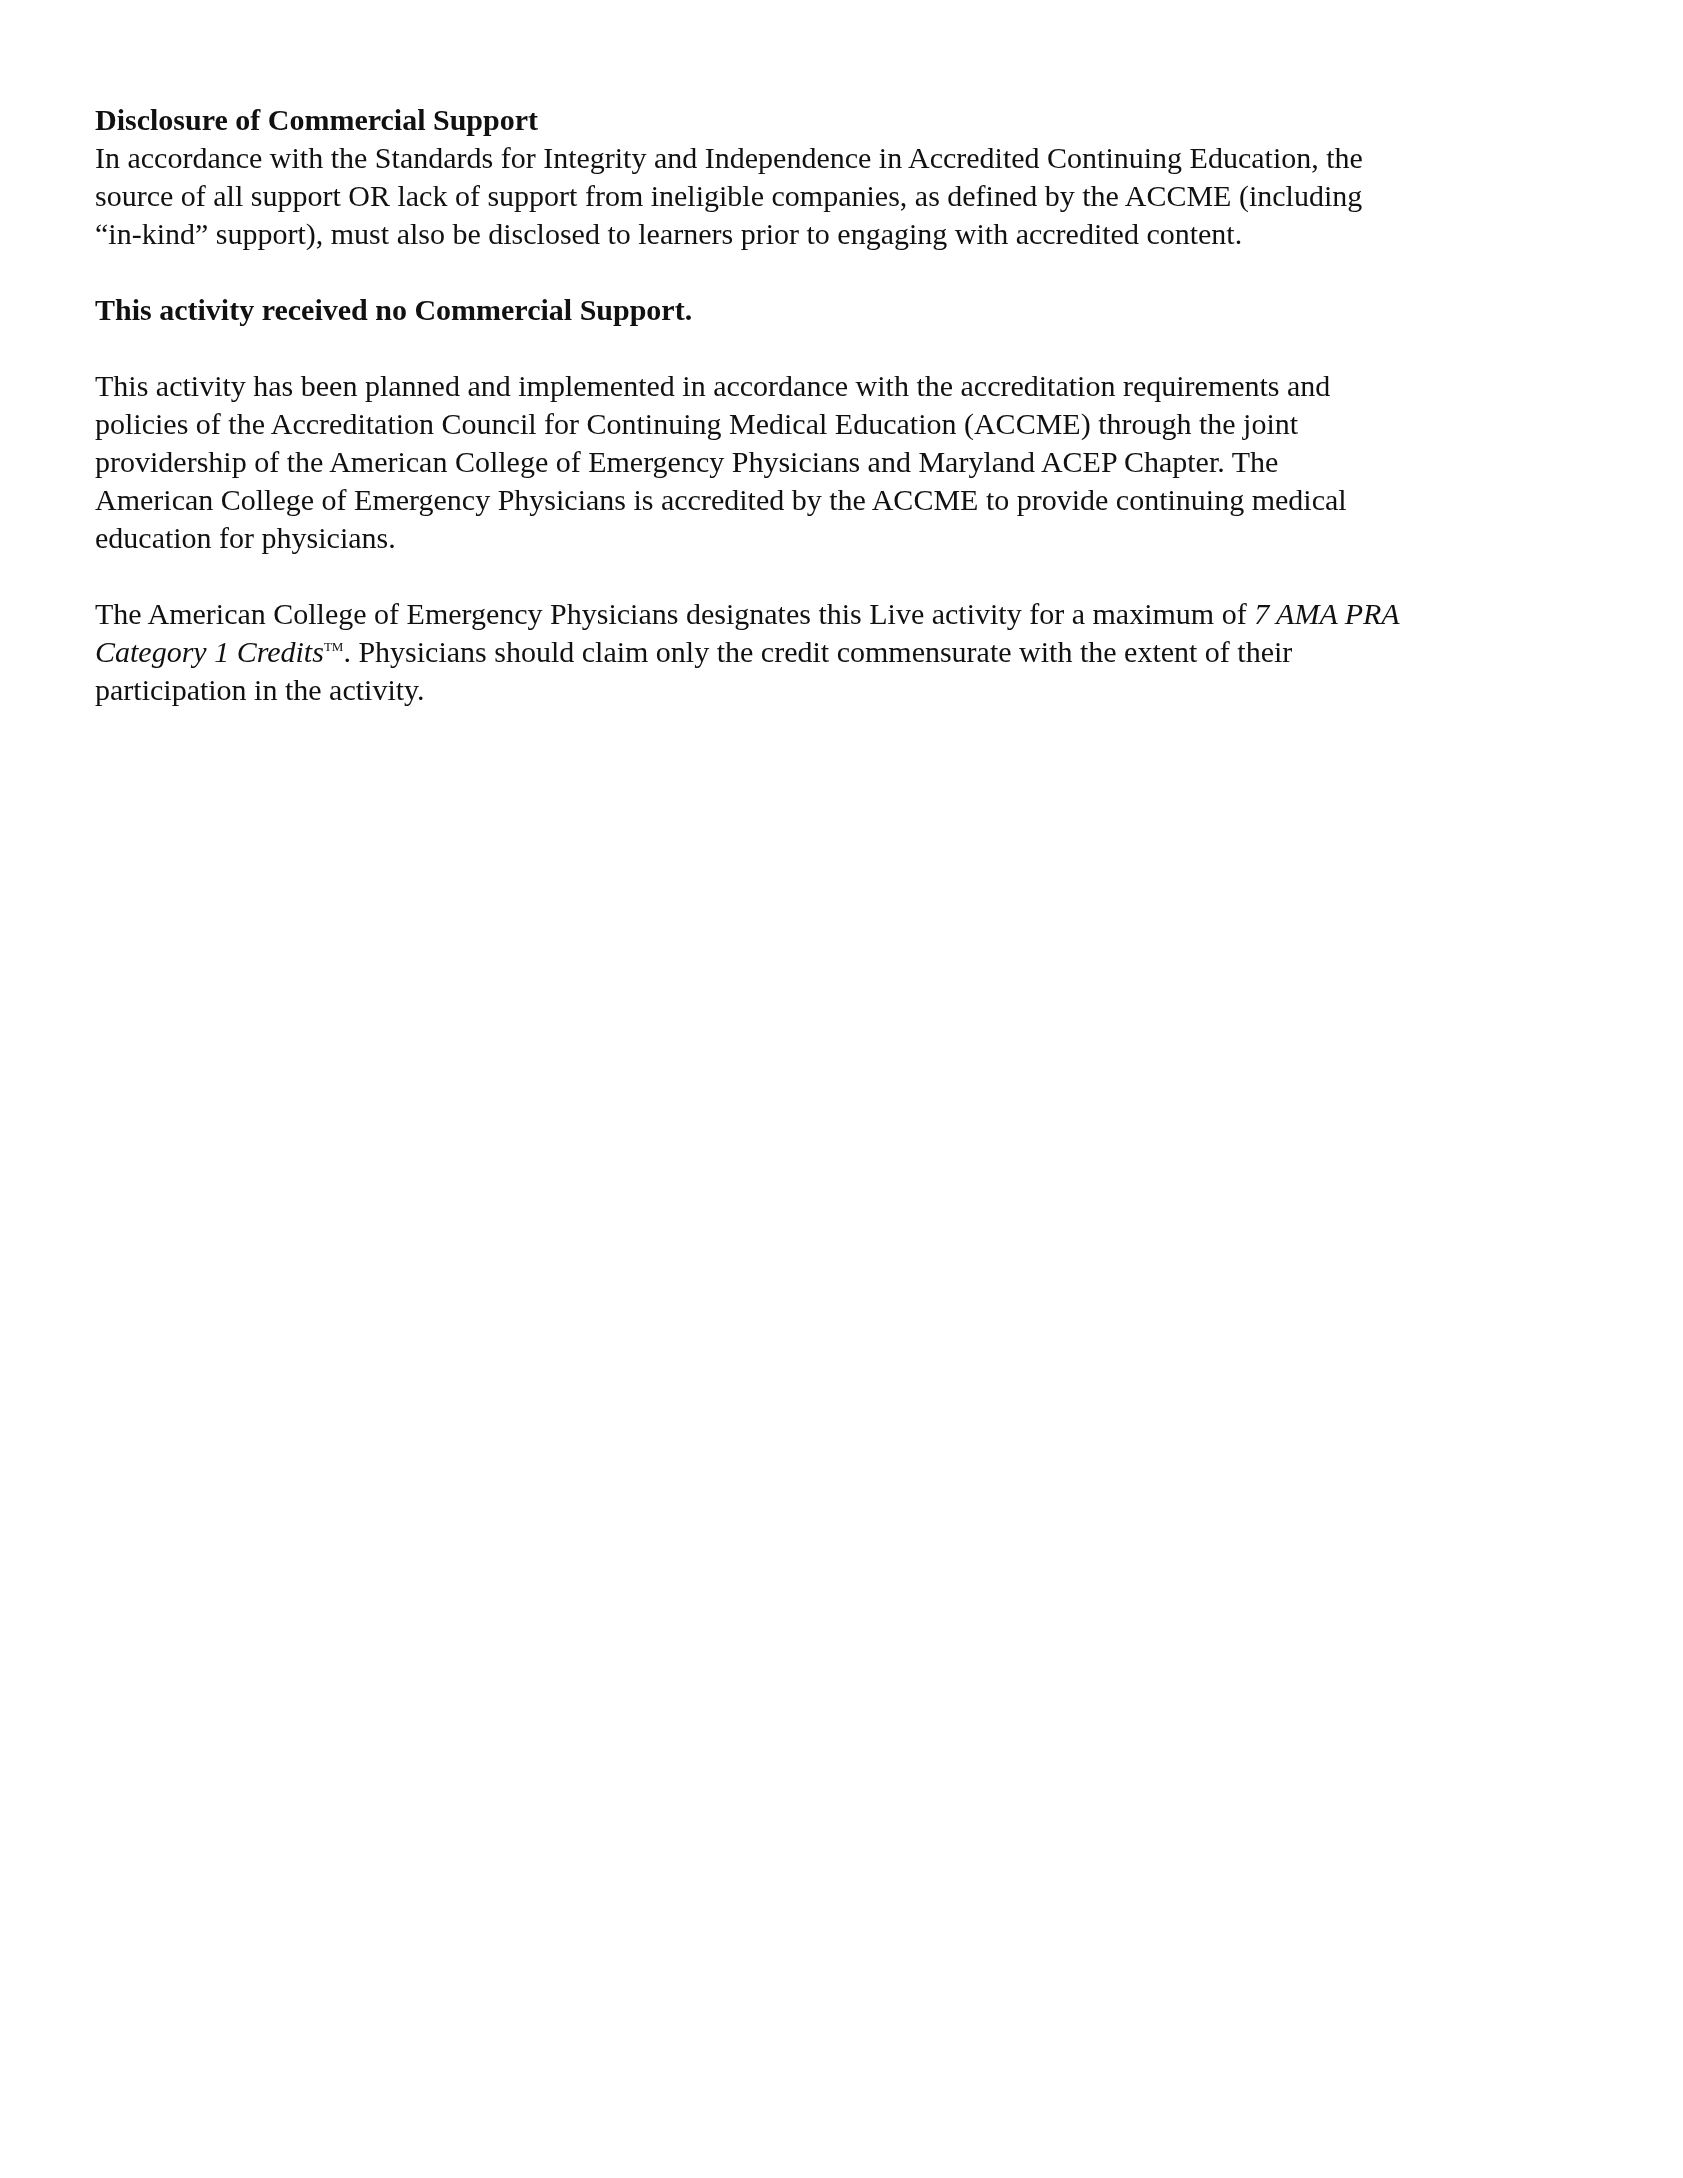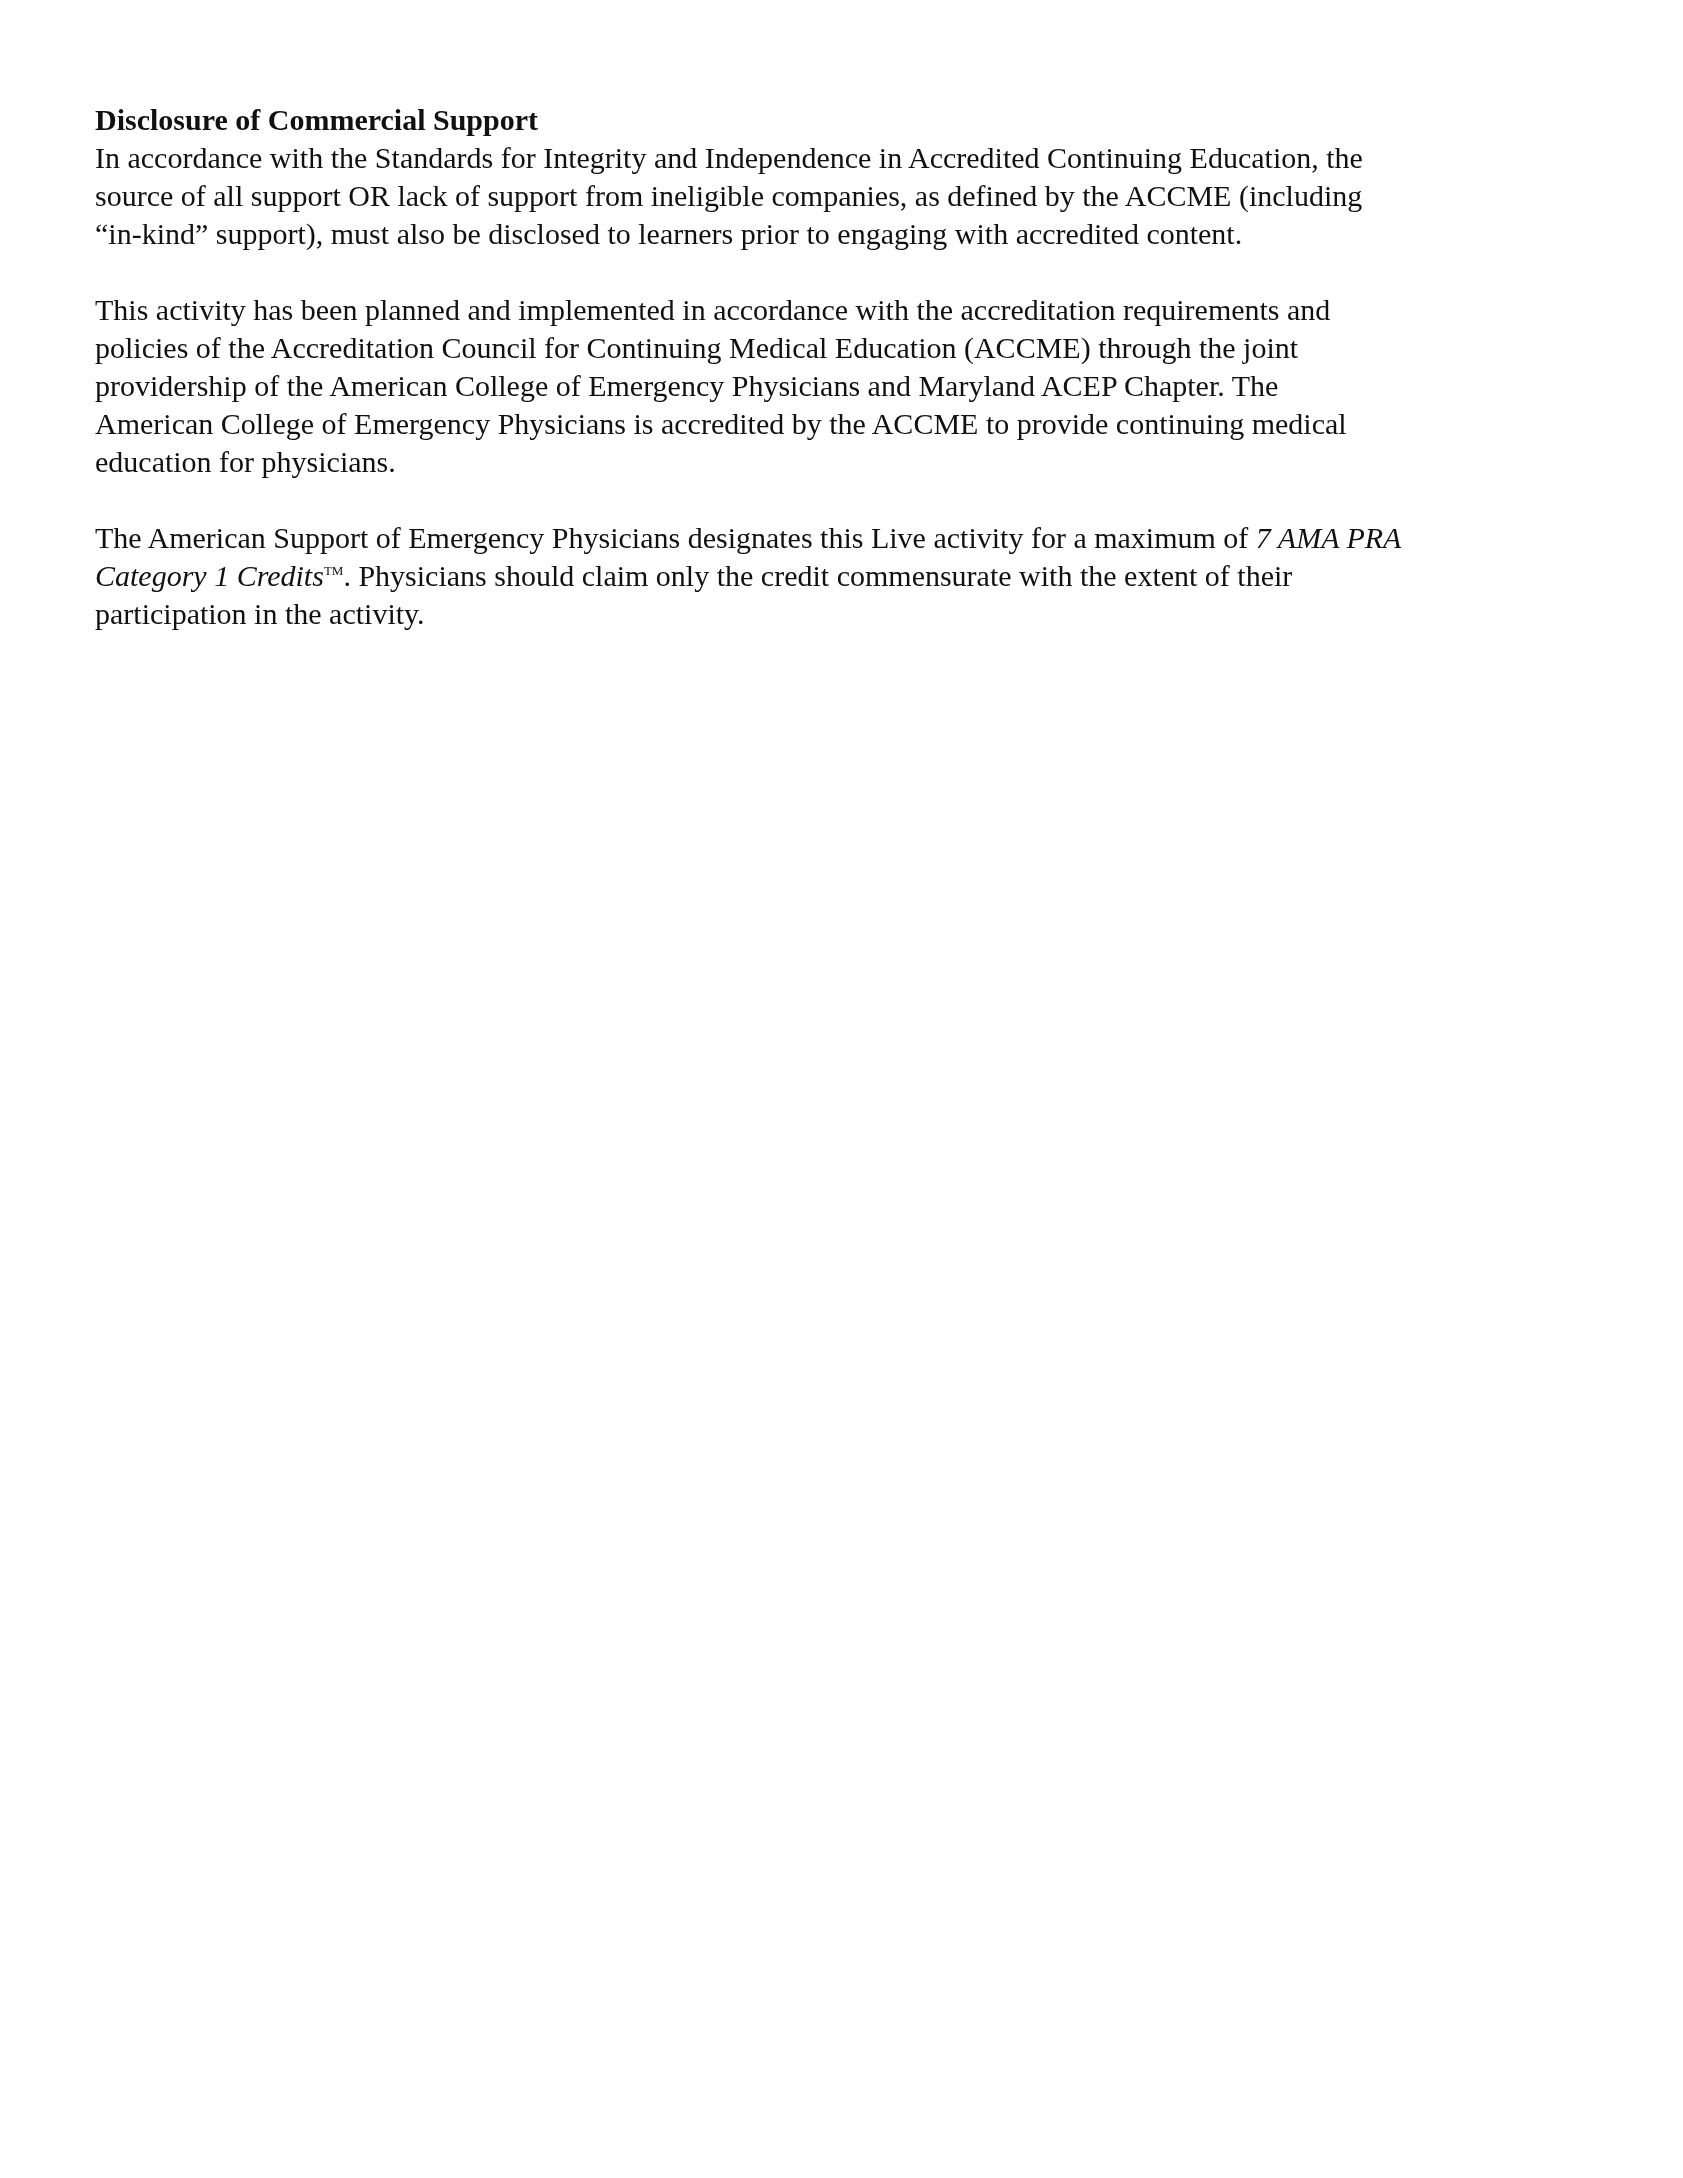--- a/index.html
+++ b/index.html
@@ -50,28 +50,29 @@
 
 <div class="page">
   <div class="textblock">
 
     <p class="heading">Disclosure of Commercial Support</p>
 
     <p class="para">In accordance with the Standards for Integrity and Independence in Accredited Continuing Education, the
 source of all support OR lack of support from ineligible companies, as defined by the ACCME (including
 “in-kind” support), must also be disclosed to learners prior to engaging with accredited content.</p>
 
+    <p class="para bold">This activity received no Commercial Support.</p>
 
 
     <p class="para">This activity has been planned and implemented in accordance with the accreditation requirements and
 policies of the Accreditation Council for Continuing Medical Education (ACCME) through the joint
 providership of the American College of Emergency Physicians and Maryland ACEP Chapter. The
 American College of Emergency Physicians is accredited by the ACCME to provide continuing medical
 education for physicians.</p>
 
-    <p class="para"><span>The American Support of Emergency Physicians designates this Live activity for a maximum of </span><span class="it">7 AMA PRA
+    <p class="para"><span>The American College of Emergency Physicians designates this Live activity for a maximum of </span><span class="it">7 AMA PRA
 Category 1 Credits</span><sup class="tm">TM</sup><span>. Physicians should claim only the credit commensurate with the extent of their
 participation in the activity.</span></p>
 
 
   </div>
 </div>
 
 
 </body></html>

